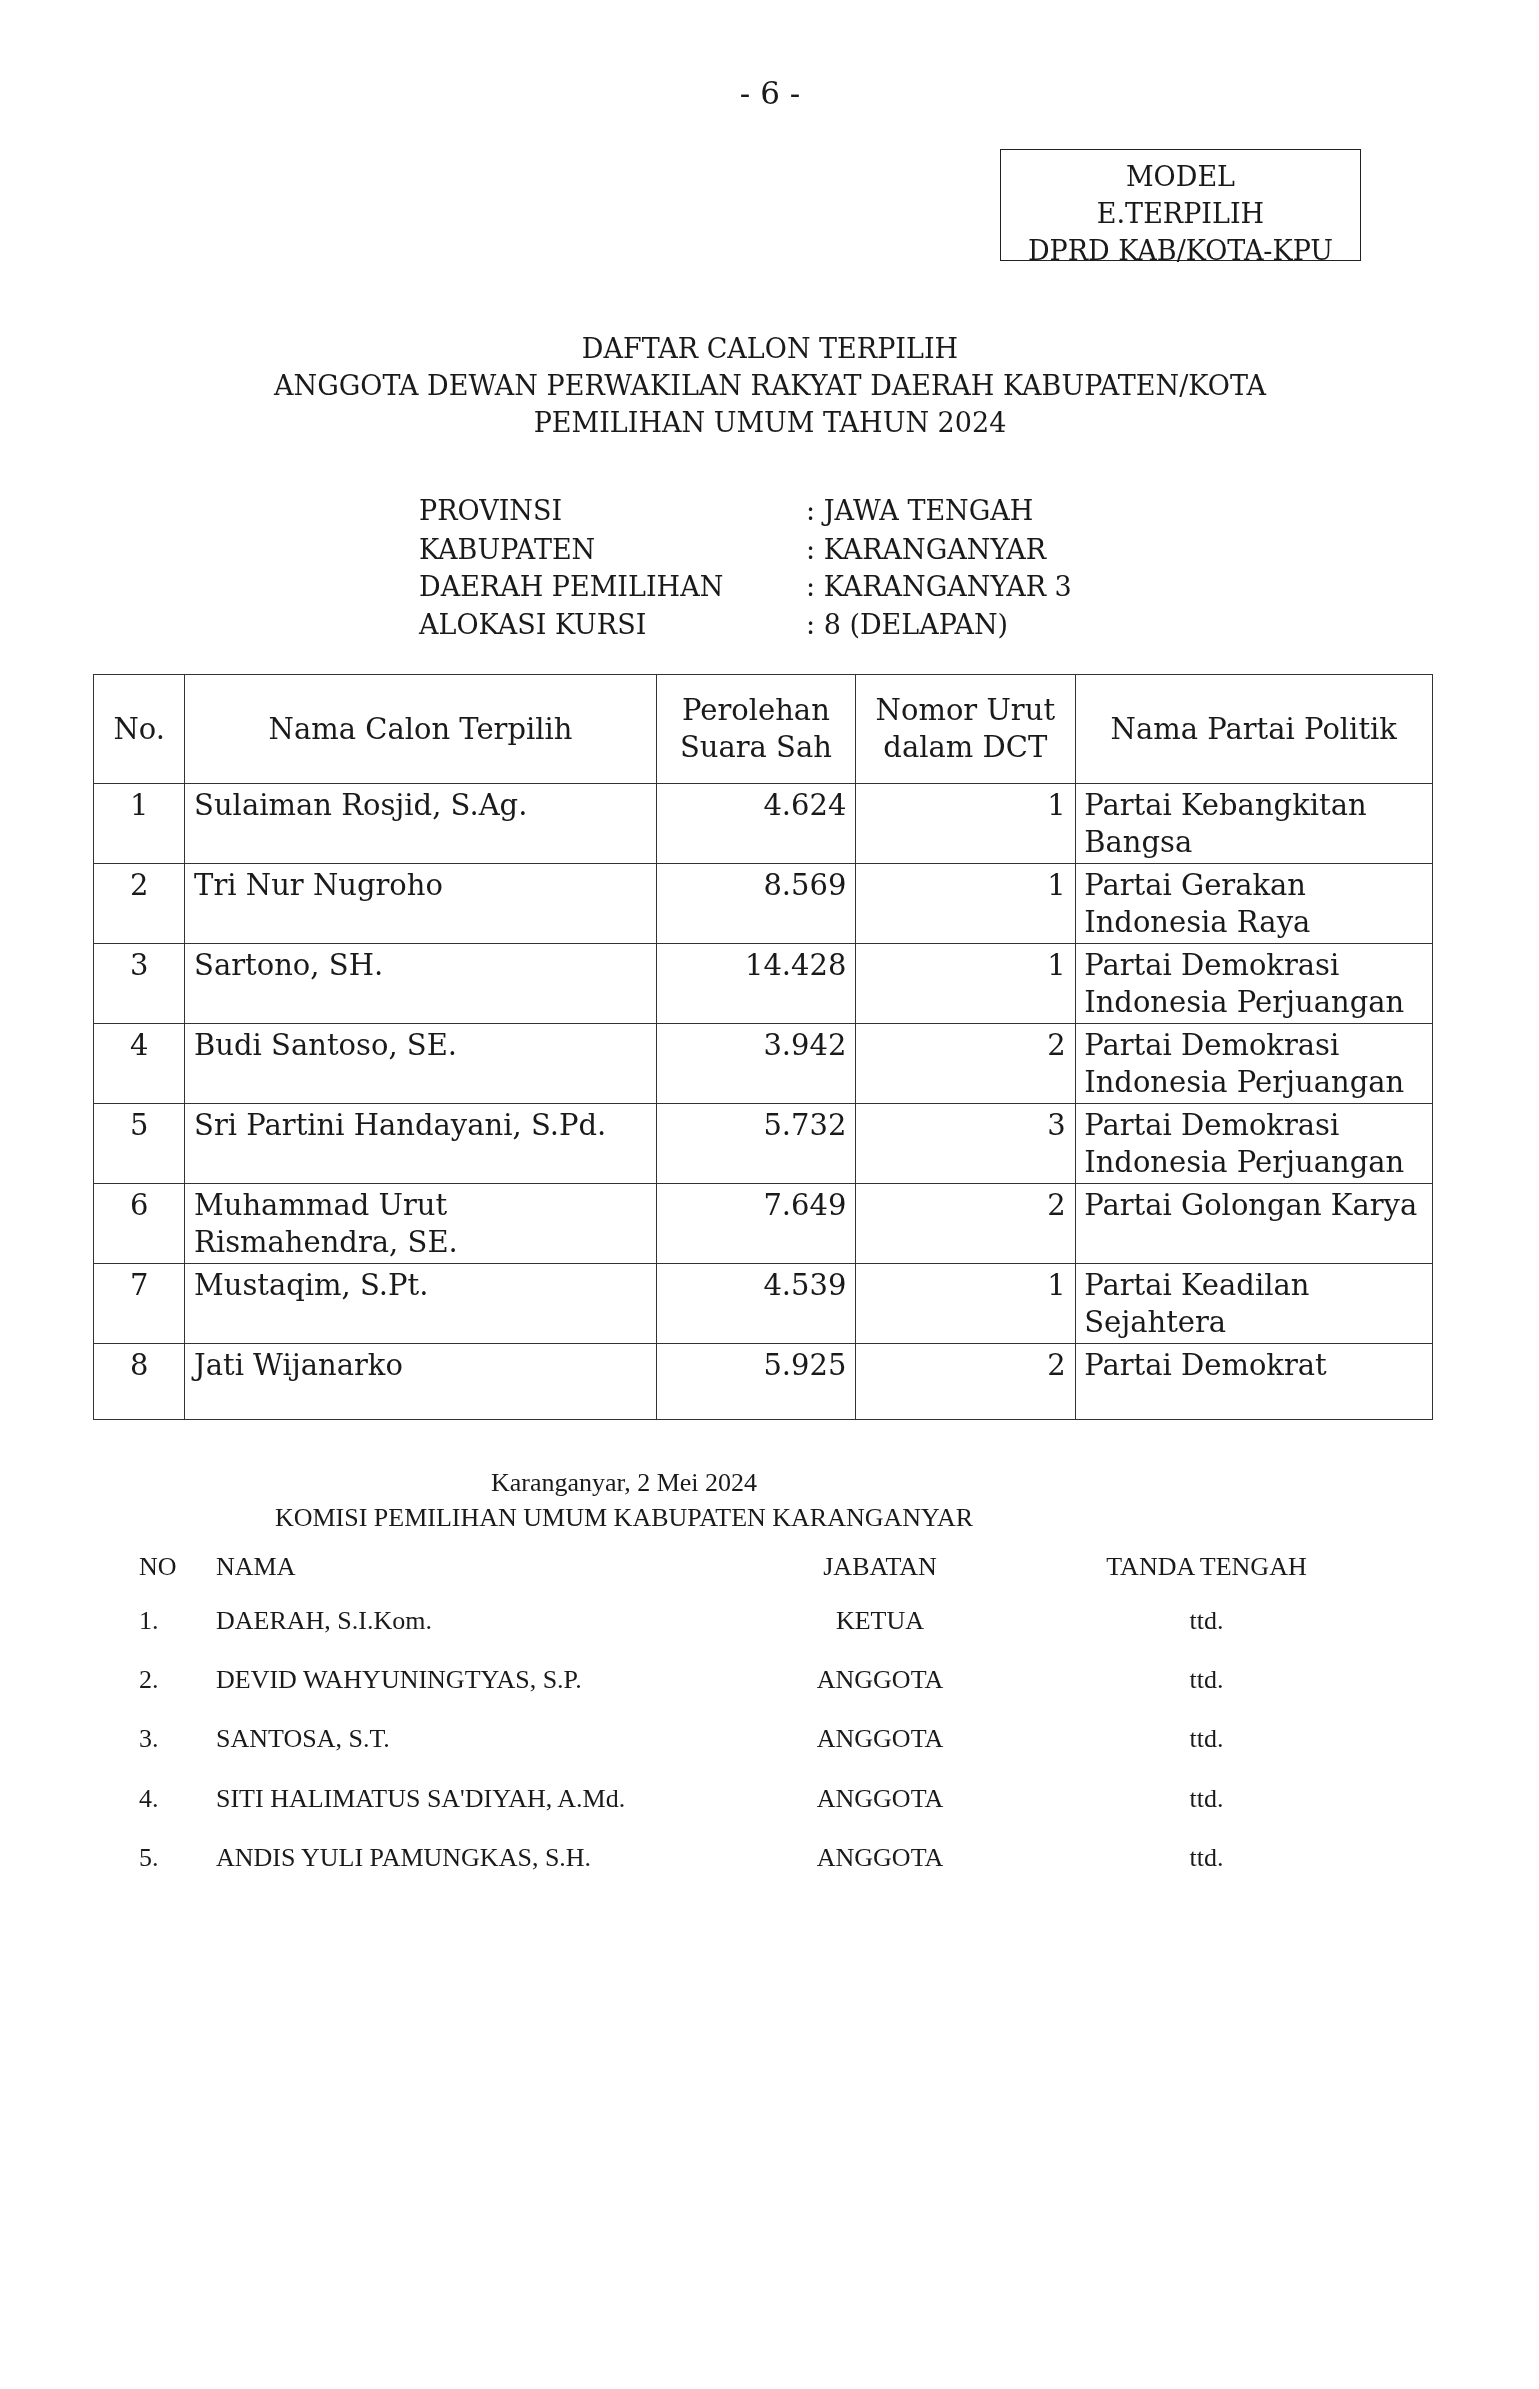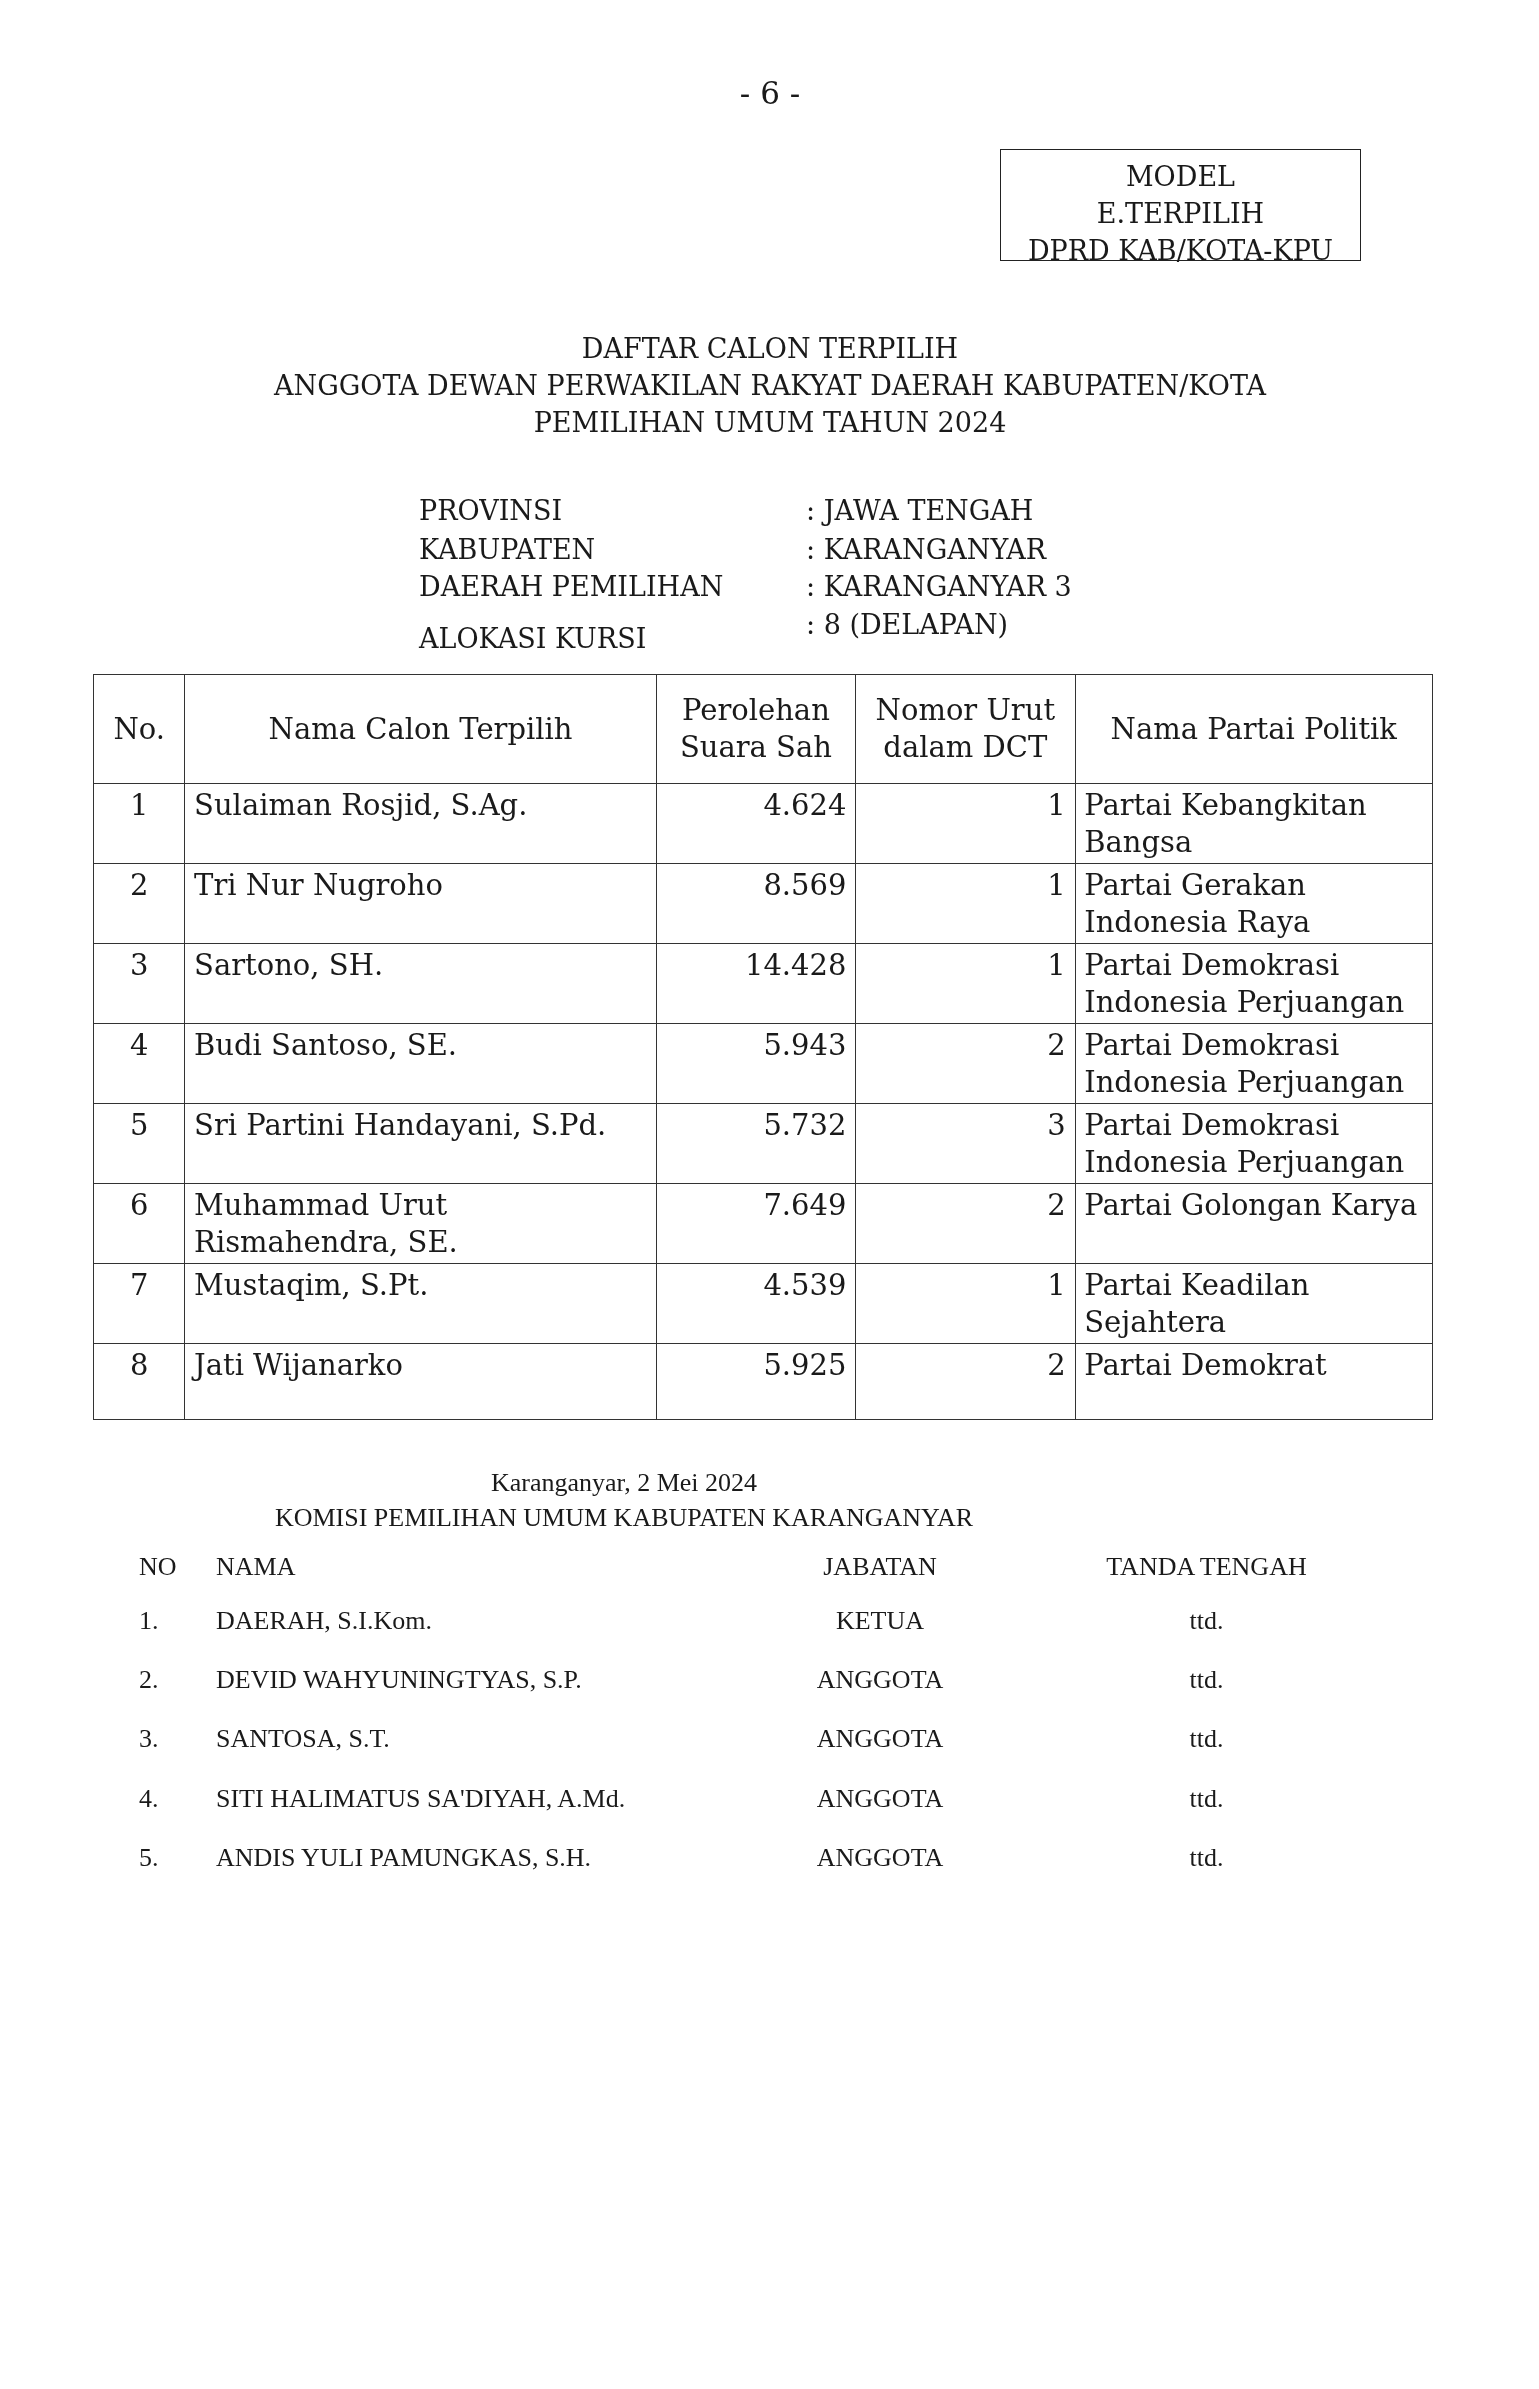--- a/index.html
+++ b/index.html
@@ -48,21 +48,21 @@
   <div>PEMILIHAN UMUM TAHUN 2024</div>
 </div>
 
 <div>
   <div class="abs meta meta-label" style="top:491px">PROVINSI</div>
   <div class="abs meta meta-value" style="top:491px">: JAWA TENGAH</div>
   <div class="abs meta meta-label" style="top:530px">KABUPATEN</div>
   <div class="abs meta meta-value" style="top:530px">: KARANGANYAR</div>
   <div class="abs meta meta-label" style="top:567px">DAERAH PEMILIHAN</div>
   <div class="abs meta meta-value" style="top:567px">: KARANGANYAR 3</div>
-  <div class="abs meta meta-label" style="top:619px">ALOKASI KURSI</div>
+  <div class="abs meta meta-label" style="top:605px">ALOKASI KURSI</div>
   <div class="abs meta meta-value" style="top:605px">: 8 (DELAPAN)</div>
 </div>
 
 <table class="results">
   <thead>
     <tr>
       <th>No.</th>
       <th>Nama Calon Terpilih</th>
       <th>Perolehan Suara Sah</th>
       <th>Nomor Urut dalam DCT</th>
@@ -87,21 +87,21 @@
       <tr class="row">
         <td class="c-no">3</td>
         <td>Sartono, SH.</td>
         <td class="c-num">14.428</td>
         <td class="c-num">1</td>
         <td>Partai Demokrasi Indonesia Perjuangan</td>
       </tr>
       <tr class="row">
         <td class="c-no">4</td>
         <td>Budi Santoso, SE.</td>
-        <td class="c-num">5.943</td>
+        <td class="c-num">3.942</td>
         <td class="c-num">2</td>
         <td>Partai Demokrasi Indonesia Perjuangan</td>
       </tr>
       <tr class="row">
         <td class="c-no">5</td>
         <td>Sri Partini Handayani, S.Pd.</td>
         <td class="c-num">5.732</td>
         <td class="c-num">3</td>
         <td>Partai Demokrasi Indonesia Perjuangan</td>
       </tr>

